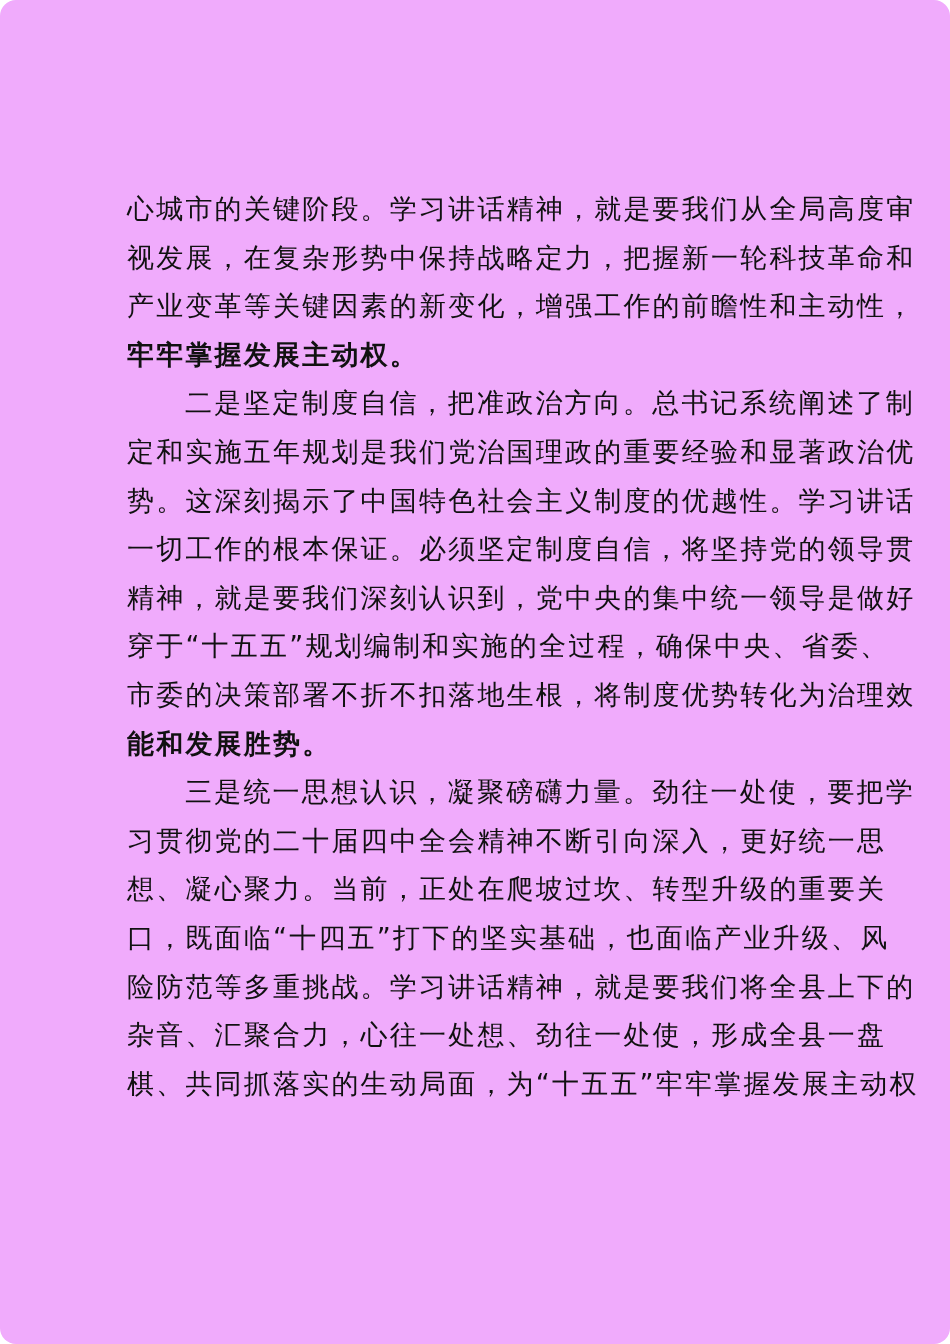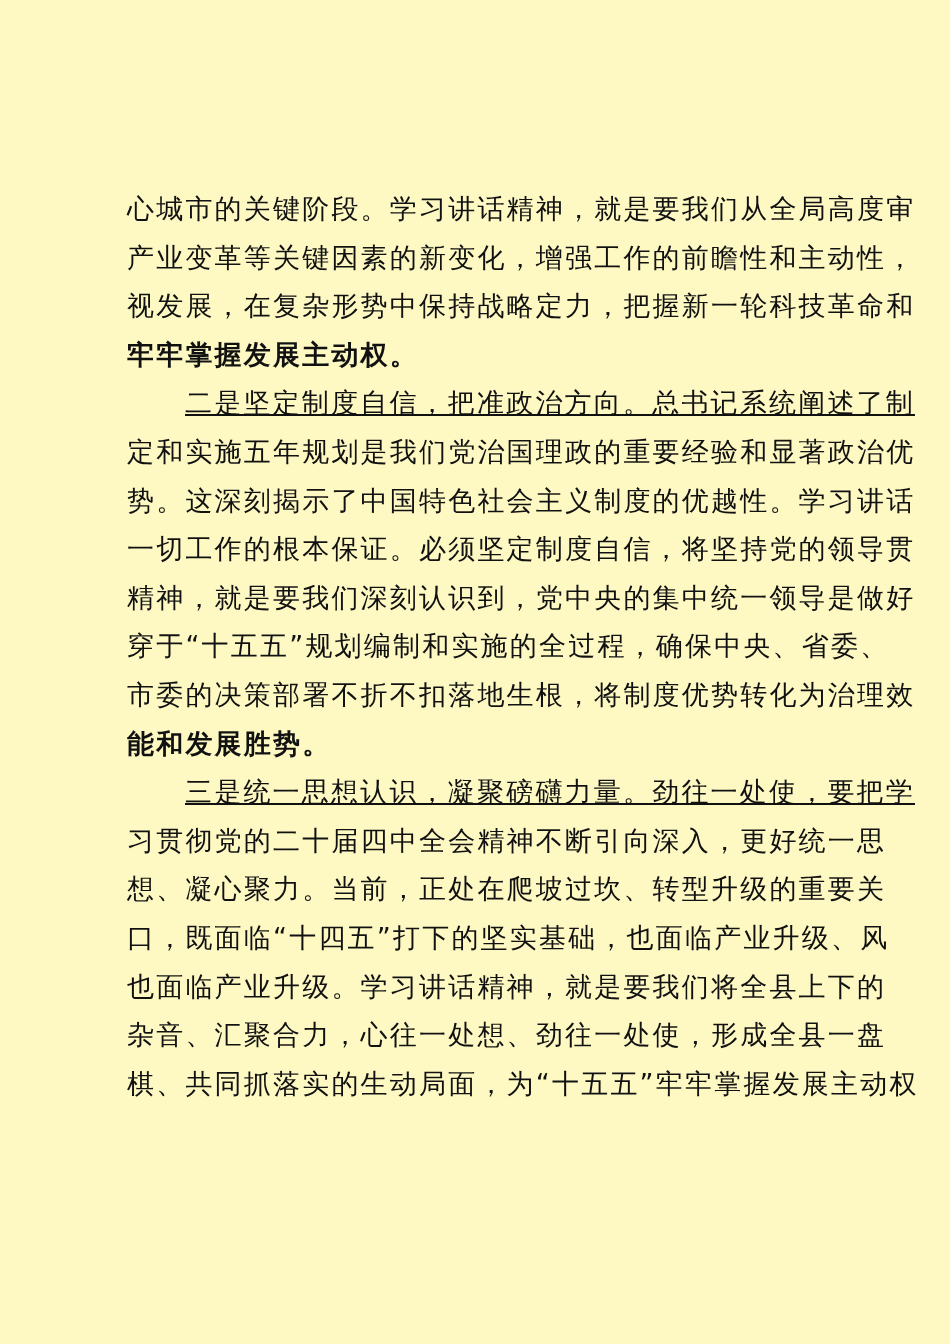--- a/index.html
+++ b/index.html
@@ -14,21 +14,22 @@
       overflow: hidden;
       font-family: "DejaVu Sans", "Liberation Sans", sans-serif;
       color: #111111;
     }
     .page {
       position: absolute;
       left: 0;
       top: 0;
       width: 950px;
       height: 1344px;
-      background: #fef9c3;
+      background: #f0abfc;
+      border-radius: 16px;
     }
     .body-text {
       position: absolute;
       left: 127px;
       top: 185px;
       width: 710px;
     }
     .line {
       display: block;
       height: 48.6px;
@@ -40,51 +41,50 @@
       text-align-last: justify;
       width: 702px;
     }
     .line.last {
       text-align-last: left;
       font-weight: bold;
     }
     .line.indent {
       padding-left: 58px;
       width: 644px;
-      text-decoration: underline;
     }
   </style>
 </head>
 <body>
 
 <div class="page">
   <div class="body-text">
 
     <div>
       <span class="line">心城市的关键阶段。学习讲话精神，就是要我们从全局高度审</span>
+      <span class="line">视发展，在复杂形势中保持战略定力，把握新一轮科技革命和</span>
       <span class="line">产业变革等关键因素的新变化，增强工作的前瞻性和主动性，</span>
-      <span class="line">视发展，在复杂形势中保持战略定力，把握新一轮科技革命和</span>
       <span class="line last">牢牢掌握发展主动权。</span>
     </div>
 
     <div>
       <span class="line indent">二是坚定制度自信，把准政治方向。总书记系统阐述了制</span>
       <span class="line">定和实施五年规划是我们党治国理政的重要经验和显著政治优</span>
       <span class="line">势。这深刻揭示了中国特色社会主义制度的优越性。学习讲话</span>
       <span class="line">一切工作的根本保证。必须坚定制度自信，将坚持党的领导贯</span>
       <span class="line">精神，就是要我们深刻认识到，党中央的集中统一领导是做好</span>
       <span class="line">穿于“十五五”规划编制和实施的全过程，确保中央、省委、</span>
       <span class="line">市委的决策部署不折不扣落地生根，将制度优势转化为治理效</span>
       <span class="line last">能和发展胜势。</span>
     </div>
 
     <div>
       <span class="line indent">三是统一思想认识，凝聚磅礴力量。劲往一处使，要把学</span>
       <span class="line">习贯彻党的二十届四中全会精神不断引向深入，更好统一思</span>
       <span class="line">想、凝心聚力。当前，正处在爬坡过坎、转型升级的重要关</span>
       <span class="line">口，既面临“十四五”打下的坚实基础，也面临产业升级、风</span>
-      <span class="line">也面临产业升级。学习讲话精神，就是要我们将全县上下的</span>
+      <span class="line">险防范等多重挑战。学习讲话精神，就是要我们将全县上下的</span>
       <span class="line">杂音、汇聚合力，心往一处想、劲往一处使，形成全县一盘</span>
       <span class="line">棋、共同抓落实的生动局面，为“十五五”牢牢掌握发展主动权</span>
     </div>
 
   </div>
 </div>
 
 </body></html>

